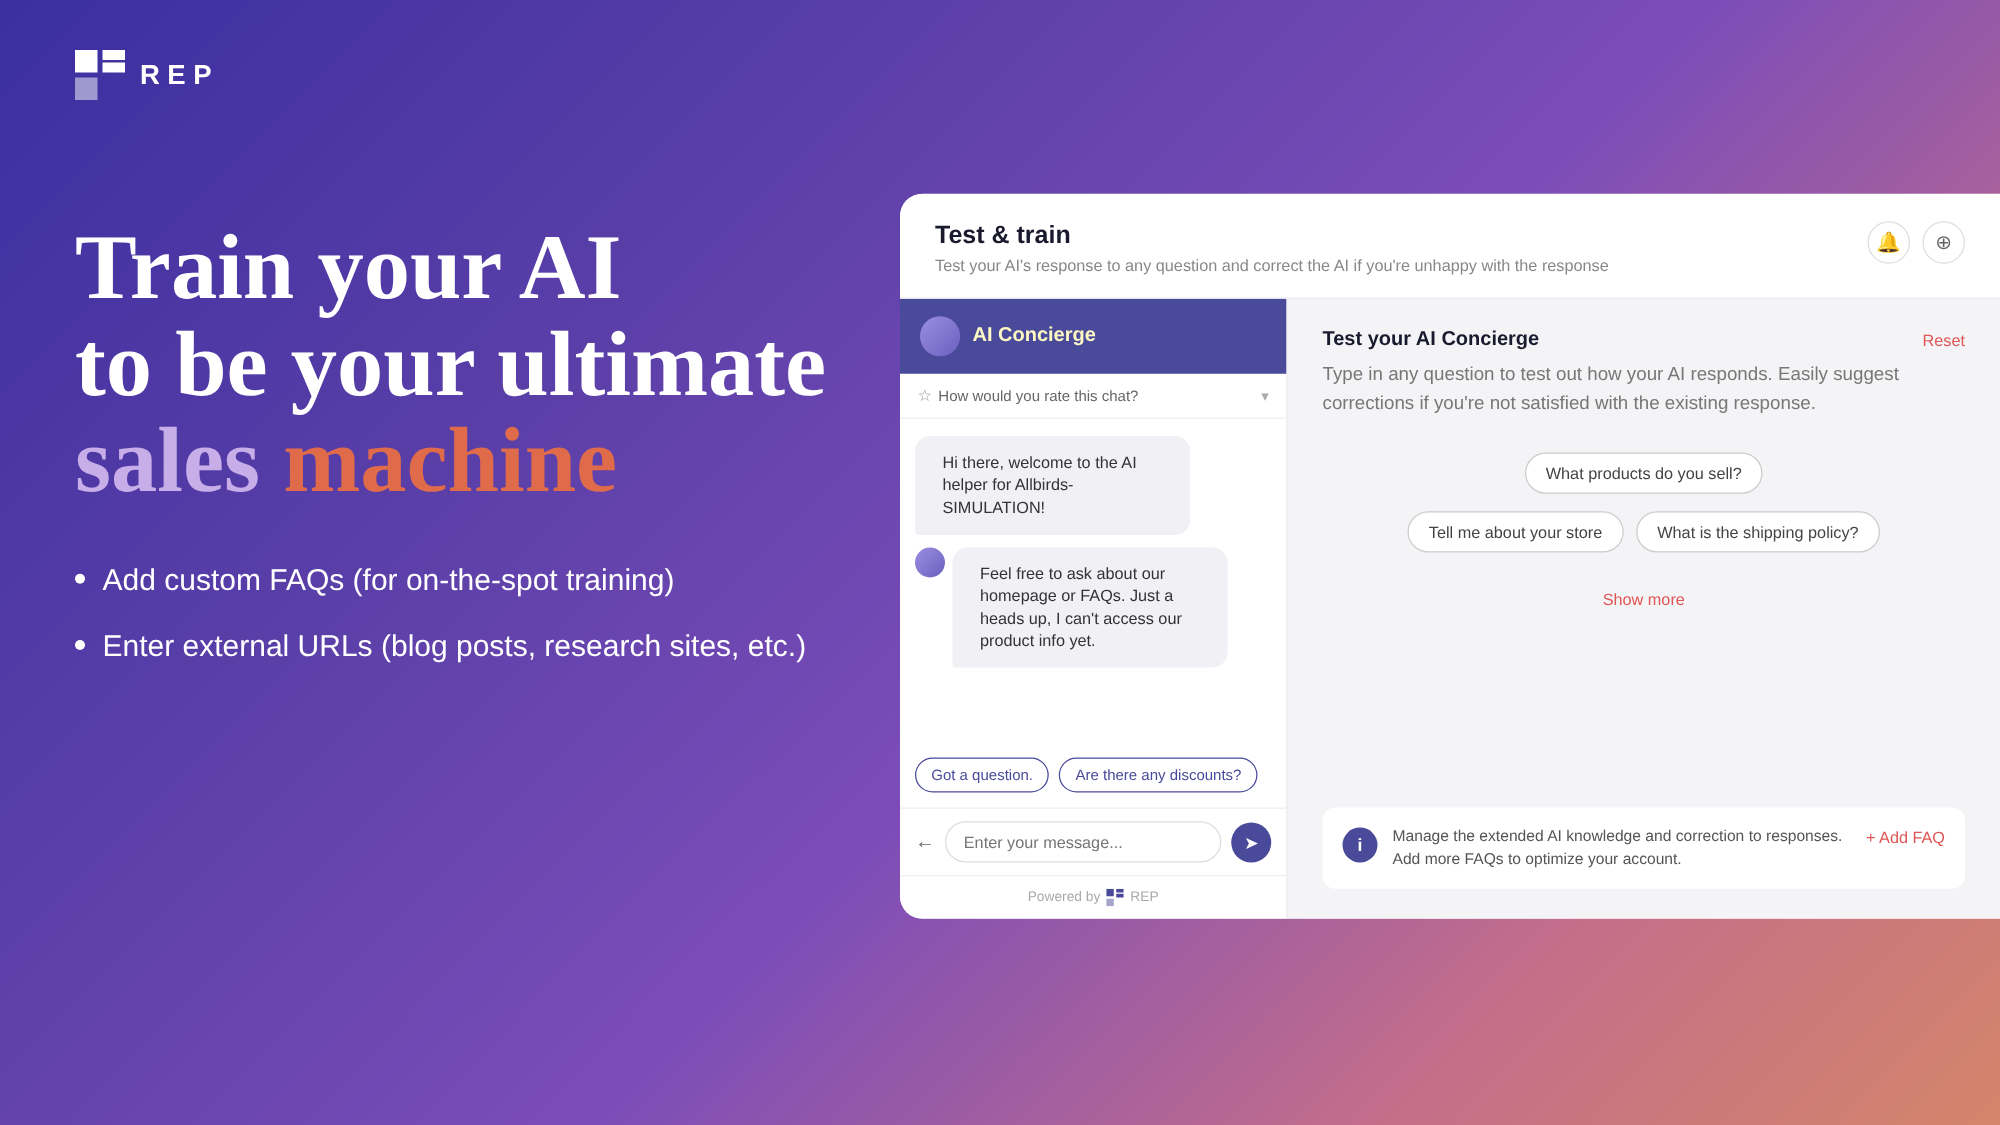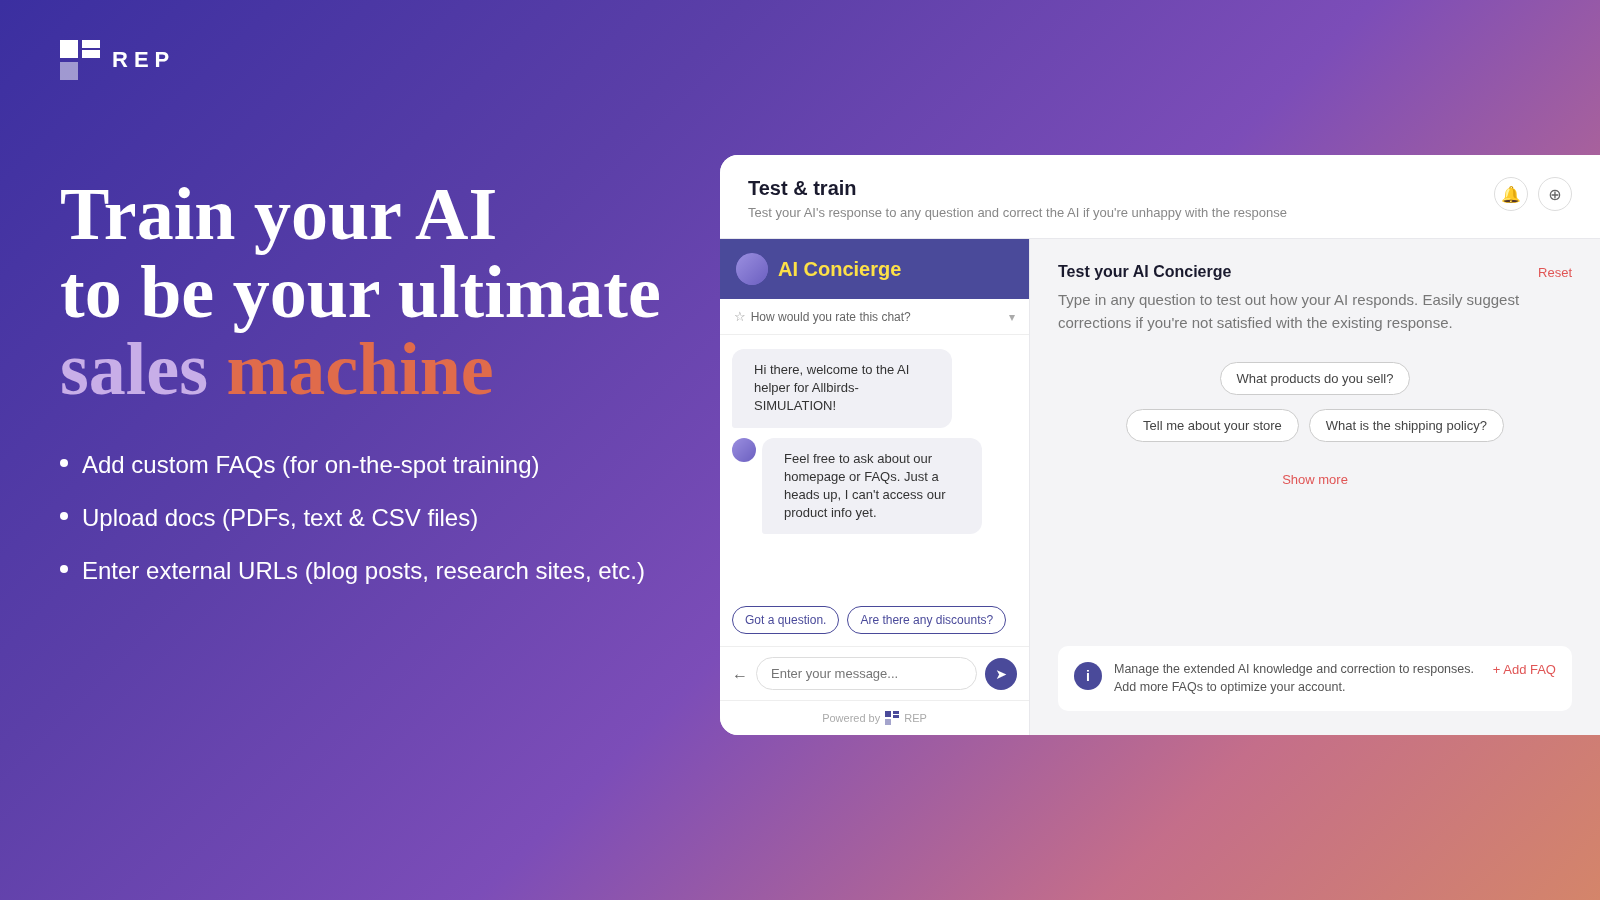--- a/index.html
+++ b/index.html
@@ -188,22 +188,22 @@
     }
 
     .chat-avatar-img {
       width: 32px;
       height: 32px;
       border-radius: 50%;
       background: linear-gradient(135deg, #9b8fe0, #6b5fc0);
     }
 
     .chat-name {
-      color: #fde047;
-      font-size: 20px;
+      color: #fef9c3;
+      font-size: 16px;
       font-weight: 600;
     }
 
     
     .chat-rating {
       padding: 10px 14px;
       border-bottom: 1px solid #eee;
       display: flex;
       align-items: center;
       justify-content: space-between;
@@ -473,24 +473,20 @@
     <span>to be your ultimate</span><br>
     <span class="sales">sales</span>
     <span> </span>
     <span class="machine">machine</span>
   </h1>
 
   <ul class="bullet-list">
     <li>
       <span class="bullet-dot"></span>
       <span>Add custom FAQs (for on-the-spot training)</span>
-    </li>
-    <li>
-      <span class="bullet-dot"></span>
-      <span>Upload docs (PDFs, text &amp; CSV files)</span>
     </li>
     <li>
       <span class="bullet-dot"></span>
       <span>Enter external URLs (blog posts, research sites, etc.)</span>
     </li>
   </ul>
 </div>
 
 <div class="right-panel">
 

